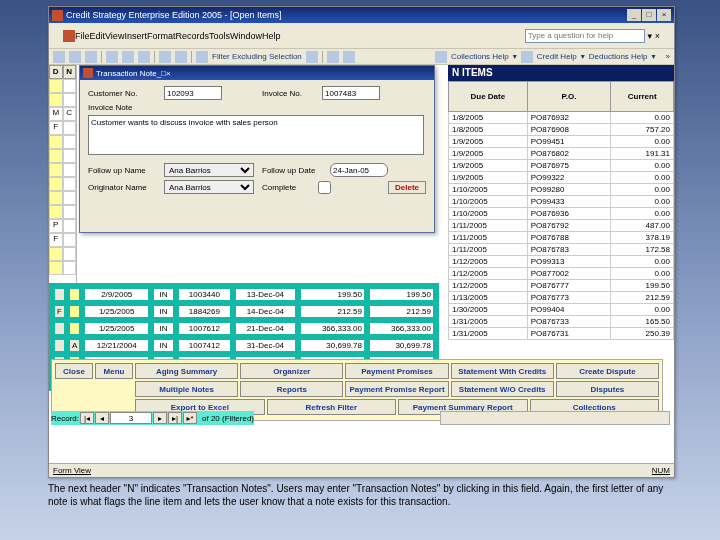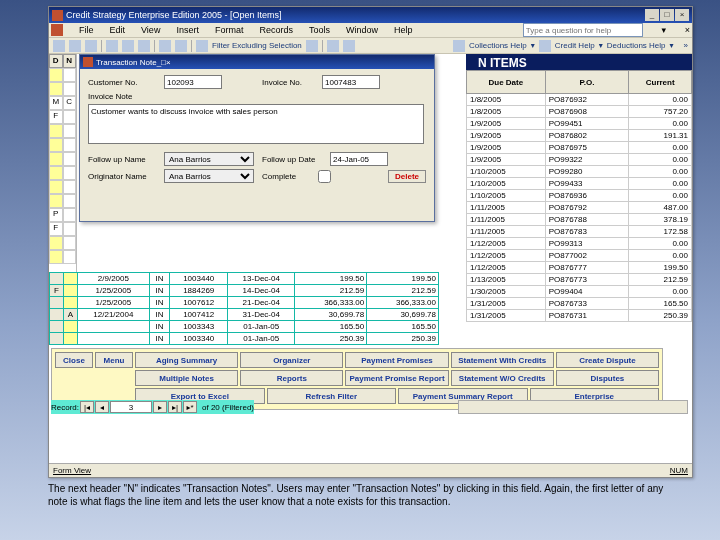--- a/index.html
+++ b/index.html
@@ -1,22 +1,22 @@
 <!DOCTYPE html>
 <html><head>
 <meta charset="utf-8">
 <style>
 * { box-sizing: border-box; margin: 0; padding: 0; font-family: Tahoma, Arial, sans-serif; }
 body { width: 720px; height: 540px; background: linear-gradient(180deg, #3a5284 0%, #8fa3c9 60%, #c7d3e8 100%); overflow: hidden; }
-.outer { background: #fff; margin: 6px 27px 0 48px; height: 472px; position: relative; border: 1px solid #888; box-shadow: 1px 1px 3px rgba(0,0,0,0.3); }
+.outer { background: #fff; margin: 6px 45px 0 48px; height: 472px; position: relative; border: 1px solid #888; box-shadow: 1px 1px 3px rgba(0,0,0,0.3); }
 .title-bar { height: 16px; background: linear-gradient(180deg, #122a6e, #2651b5); color: #fff; font-size: 9px; display: flex; align-items: center; padding: 0 3px; }
 .title-bar .icon { width: 11px; height: 11px; background: #c05030; margin-right: 3px; display: inline-block; }
 .title-bar .spacer { flex: 1; }
 .title-bar .wbtn { width: 14px; height: 12px; background: #d8d6c9; margin-left: 1px; font-size: 8px; text-align: center; line-height: 12px; color: #222; }
-.menu-bar { height: 15px; background: #ece9d8; display: flex; align-items: center; font-size: 9px; padding: 0 2px; gap: 16px; border-bottom: 1px solid #c8c4b2; }
+.menu-bar { height: 26px; background: #ece9d8; display: flex; align-items: center; font-size: 9px; padding: 0 14px; gap: 0; border-bottom: 1px solid #c8c4b2; }
 .menu-bar span { cursor: default; }
 .menu-bar .help-input { margin-left: auto; width: 120px; height: 14px; font-size: 8px; border: 1px solid #7a94b8; padding: 0 2px; }
 .toolbar-row { height: 16px; background: #ece9d8; display: flex; align-items: center; font-size: 8px; padding: 0 4px; gap: 4px; border-bottom: 1px solid #c8c4b2; color: #1a3a7a; }
 .toolbar-row .ticon { width: 12px; height: 12px; background: #b8c8e0; display: inline-block; }
 .toolbar-row .sep { width: 1px; height: 12px; background: #aaa; }
 .toolbar-row a { color: #1a3a7a; text-decoration: none; }
 .workarea { position: relative; background: #fff; height: 376px; }
 .leftgrid { position: absolute; left: 0; top: 0; width: 28px; height: 260px; background: #fff; border-right: 1px solid #bbb; }
 .leftgrid .hdr { display: flex; }
 .leftgrid .hcell { width: 14px; height: 14px; background: #ece9d8; border: 1px solid #999; font-size: 8px; text-align: center; line-height: 12px; font-weight: bold; }
@@ -27,28 +27,28 @@
 .inner-title { height: 14px; background: linear-gradient(180deg, #122a6e, #2651b5); color: #fff; font-size: 8px; display: flex; align-items: center; padding: 0 3px; }
 .inner-title .icon { width: 10px; height: 10px; background: #c05030; margin-right: 3px; }
 .inner-body { padding: 6px 8px; font-size: 8px; }
 .inner-body .row { display: flex; align-items: center; margin-bottom: 3px; }
 .inner-body label { font-weight: normal; width: 76px; }
 .inner-body input[type=text] { height: 14px; border: 1px solid #7a7a7a; font-size: 8px; padding: 0 2px; background: #fff; }
 .inner-body textarea { width: 336px; height: 40px; border: 1px solid #7a7a7a; font-size: 8px; padding: 2px; resize: none; font-family: inherit; }
 .inner-body select { height: 14px; font-size: 8px; border: 1px solid #7a7a7a; }
 .delete-btn { background: #ece9d8; border: 1px solid #888; color: #c00; font-weight: bold; padding: 1px 6px; font-size: 8px; cursor: pointer; }
 .right-panel { position: absolute; right: 0; top: 0; width: 226px; }
-.right-panel .banner { background: #0a1d5e; color: #fff; font-weight: bold; font-size: 12px; padding: 2px 12px; height: 16px; }
+.right-panel .banner { background: #0a1d5e; color: #fff; font-weight: bold; font-size: 10px; padding: 2px 4px; height: 16px; }
 .right-panel table { width: 100%; border-collapse: collapse; font-size: 8px; }
-.right-panel th { background: #ece9d8; border: 1px solid #999; padding: 1px 2px; text-align: center; font-weight: bold; height: 23px; }
+.right-panel th { background: #ece9d8; border: 1px solid #999; padding: 1px 2px; text-align: center; font-weight: bold; height: 30px; }
 .right-panel td { border: 1px solid #ccc; padding: 1px 3px; height: 12px; }
 .right-panel td:nth-child(3) { text-align: right; }
 .lower-table { position: absolute; left: 0; top: 218px; width: 390px; }
 .lower-table table { width: 100%; border-collapse: collapse; font-size: 8px; }
-.lower-table td { border: 1px solid #14b8a6; padding: 1px 2px; height: 12px; text-align: center; }
+.lower-table td { border: 6px solid #14b8a6; padding: 1px 2px; height: 12px; text-align: center; }
 .lower-table td.marker { width: 14px; background: #ece9d8; }
 .lower-table td.yellow { background: #ffff99; }
 .lower-table td.num { text-align: right; }
 .bottom-buttons { position: absolute; left: 2px; bottom: 20px; width: 612px; background: #fef9c3; border: 1px solid #aaa; padding: 3px; }
 .bottom-buttons .brow { display: flex; gap: 2px; margin-bottom: 2px; }
 .bottom-buttons button { flex: 1; font-size: 8px; background: #ece9d8; border: 1px solid #888; padding: 2px 3px; color: #1a3a9a; font-weight: bold; cursor: pointer; height: 16px; }
 .bottom-buttons .close-menu { width: 38px; flex: 0 0 38px; }
 .statusbar { position: absolute; left: 0; bottom: 0; width: 100%; height: 14px; background: #ece9d8; border-top: 1px solid #aaa; font-size: 8px; display: flex; align-items: center; padding: 0 4px; text-decoration: underline; }
 .record-nav { position: absolute; bottom: 16px; left: 2px; height: 14px; font-size: 8px; display: flex; align-items: center; gap: 1px; background: #5eead4; }
 .record-nav button { width: 14px; height: 12px; font-size: 8px; background: #ece9d8; border: 1px solid #888; }
@@ -195,21 +195,21 @@
           <input type="text" style="width: 58px;" value="1007483">
         </div>
         <div class="row">
           <label>Invoice Note</label>
         </div>
         <textarea style="">Customer wants to discuss invoice with sales person</textarea>
         <div class="row" style="margin-top:6px">
           <label>Follow up Name</label>
           <select style="width:90px"><option>Ana Barrios</option></select>
           <label style="margin-left:8px;width:68px">Follow up Date</label>
-          <input type="text" style="width: 58px;" value="24-Jan-05">
+          <input type="text" style="width: 58px; border-radius: 6px;" value="24-Jan-05">
         </div>
         <div class="row">
           <label>Originator Name</label>
           <select style="width:90px"><option>Ana Barrios</option></select>
           <label style="margin-left:8px;width:56px">Complete</label>
           <input type="checkbox" style="">
           <span style="flex:1"></span>
           <button class="delete-btn">Delete</button>
         </div>
       </div>
@@ -408,21 +408,21 @@
         <button>Reports</button>
         <button>Payment Promise Report</button>
         <button>Statement W/O Credits</button>
         <button>Disputes</button>
       </div>
       <div class="brow">
         <div style="flex:0 0 78px"></div>
         <button>Export to Excel</button>
         <button>Refresh Filter</button>
         <button>Payment Summary Report</button>
-        <button>Enterprise</button>
+        <button>Collections</button>
       </div>
     </div>
 
     <div class="record-nav">
       <span>Record:</span>
       <button>|◂</button>
       <button>◂</button>
       <input value="3" style="">
       <button>▸</button>
       <button>▸|</button>

